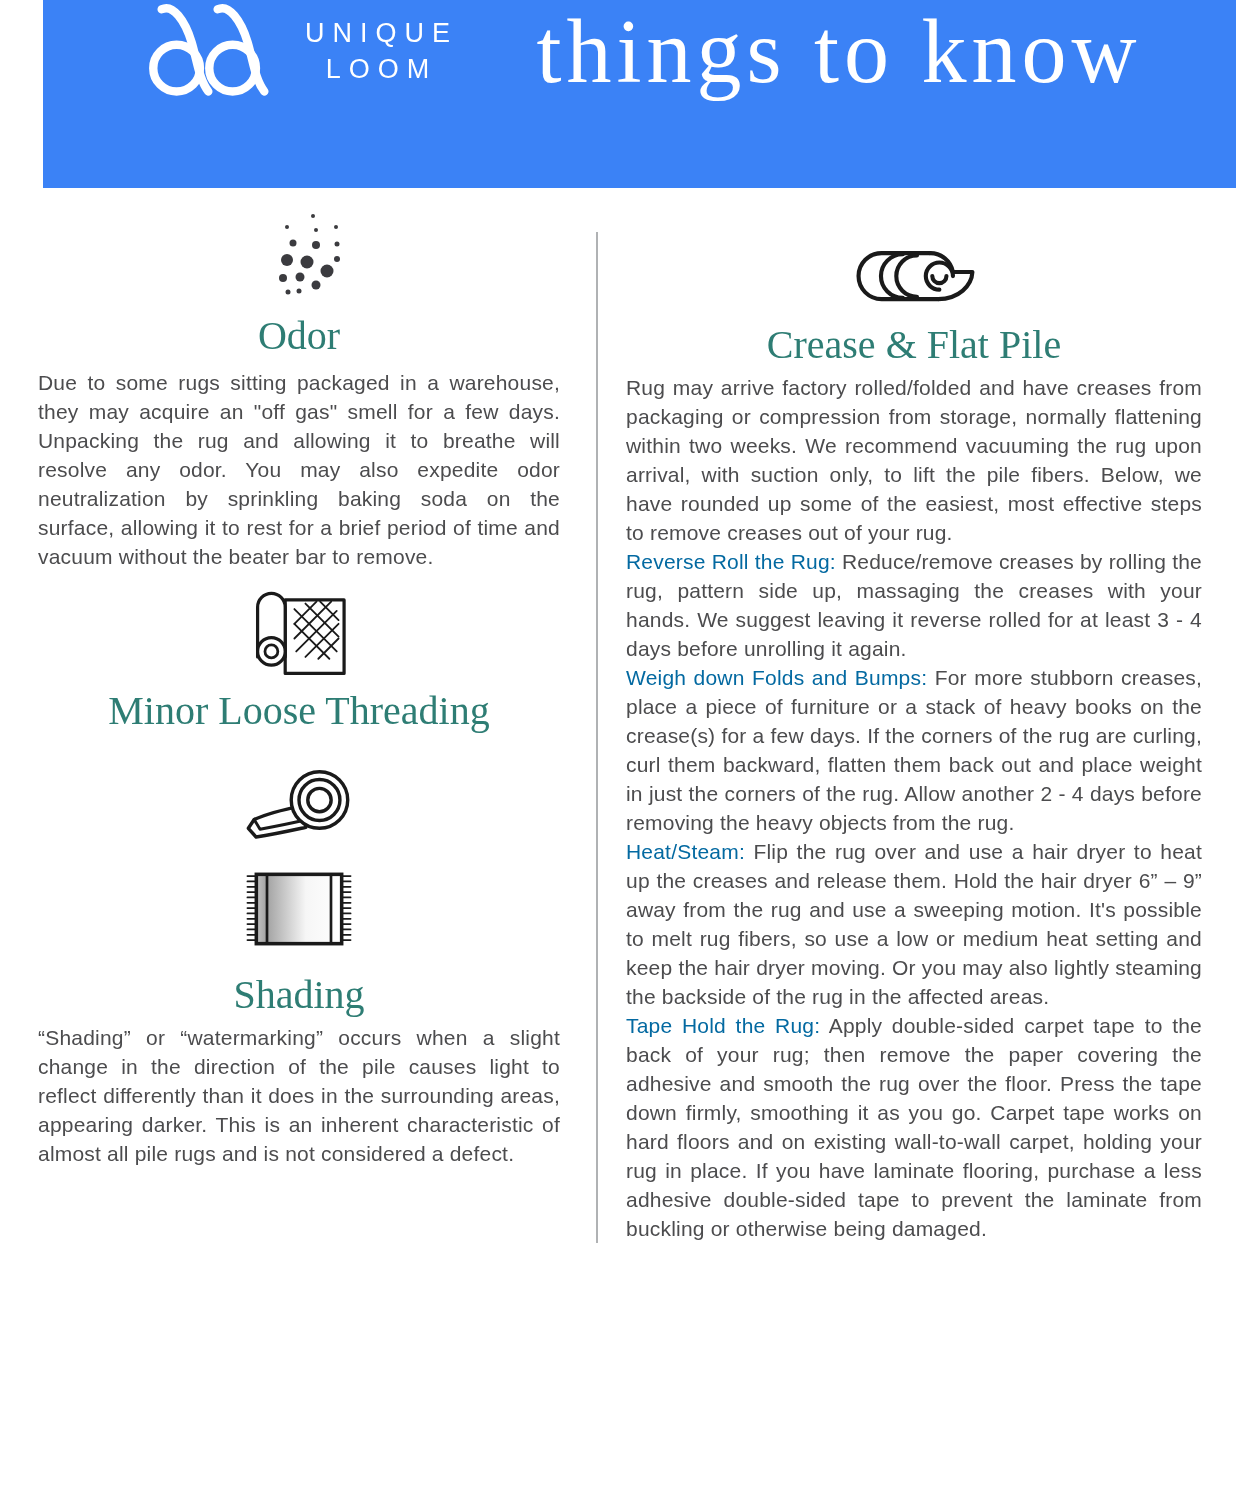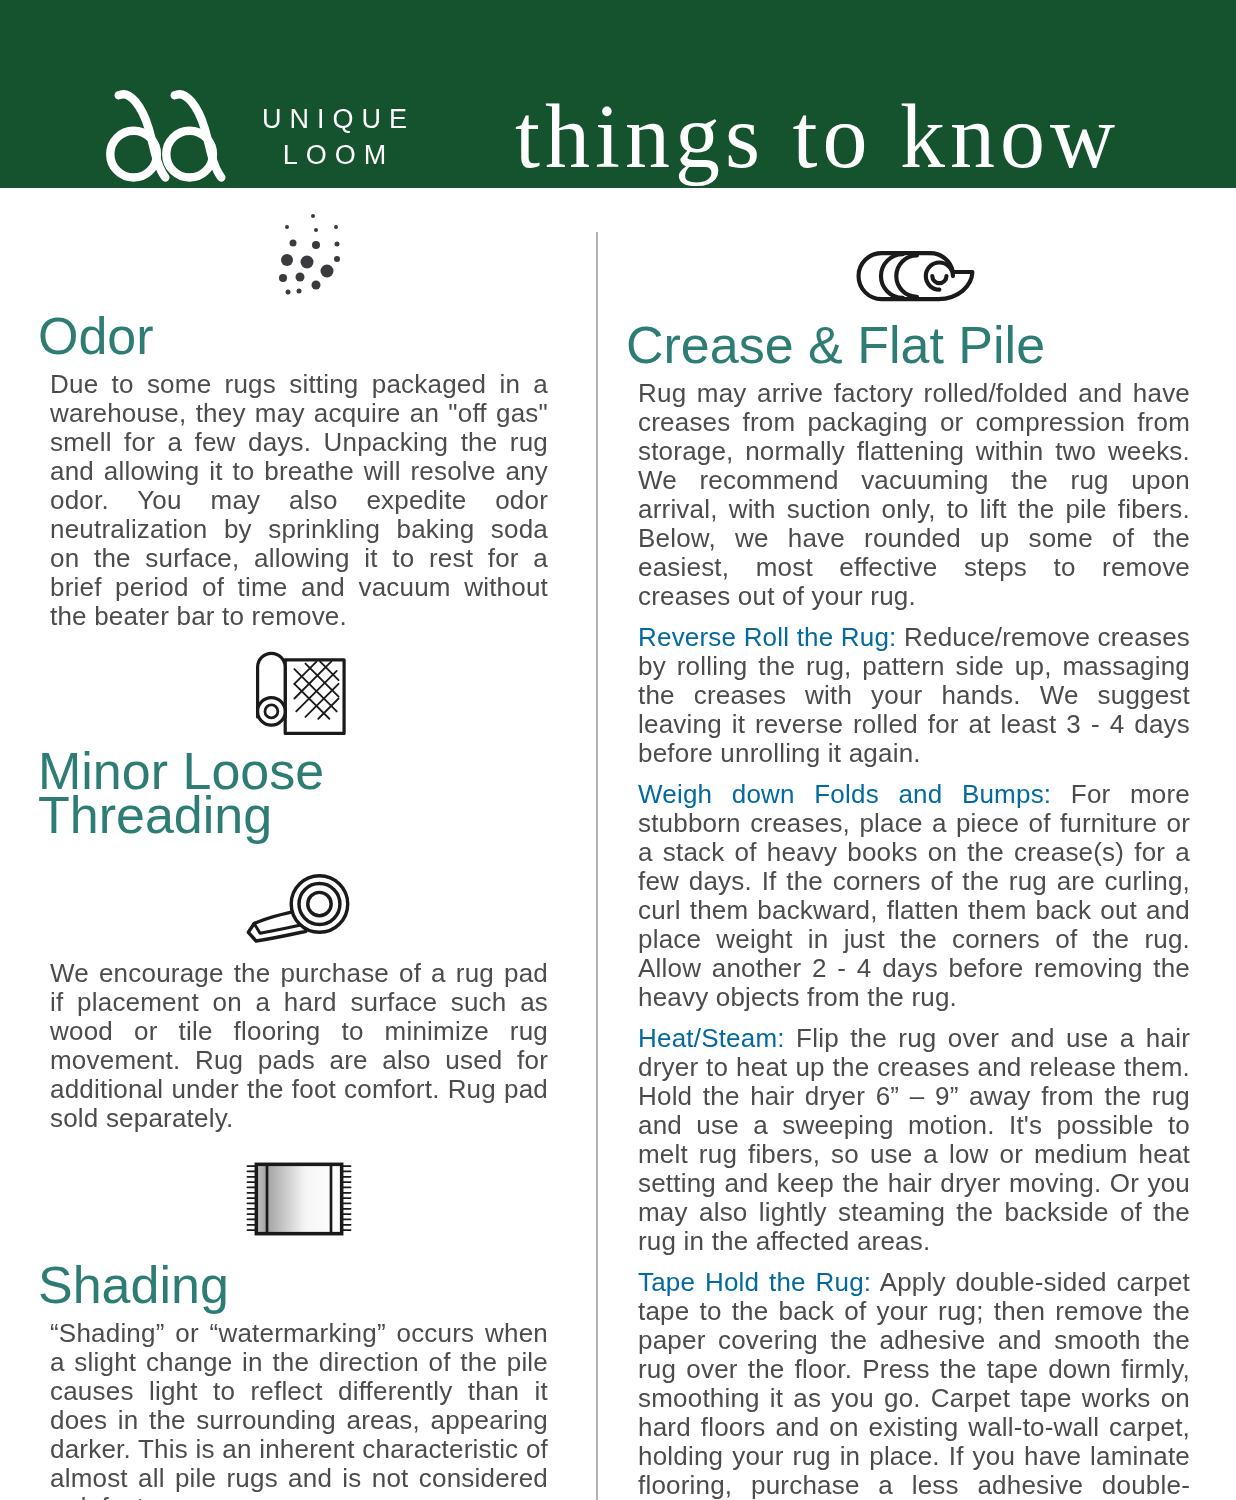--- a/index.html
+++ b/index.html
@@ -2,45 +2,45 @@
 <html><head>
 <meta charset="utf-8">
 <style>
   html,body{margin:0;padding:0;background:#ffffff;}
   .page{
     width:1236px;height:1500px;overflow:hidden;position:relative;
     background:#ffffff;font-family:"Liberation Sans",sans-serif;
   }
   
   .hdr{
-    height:188px;background:#14532d;display:flex;align-items:flex-end;
+    height:188px;background:#3b82f6;display:flex;align-items:flex-start;margin-left:43px;
   }
   .logo-group{display:flex;align-items:center;margin-left:100px;}
   .brand{
     margin-left:22px;color:#ffffff;text-align:center;
     font-size:27px;line-height:36px;letter-spacing:8px;font-weight:400;
   }
   .hdr-title{
     flex:1;text-align:center;color:#ffffff;
     font-family:"Liberation Serif",serif;font-weight:400;
     font-size:90px;letter-spacing:5px;padding-right:16px;white-space:nowrap;
   }
   
   .content{display:flex;padding:16px 0 0 38px;}
   .col-left{width:522px;}
   .divider{width:2px;background:#b0b2b4;margin-left:36px;margin-top:28px;}
   .col-right{width:576px;margin-left:28px;}
   .icon-row{display:flex;justify-content:center;}
   h2.sec-h{
-    font-family:Liberation Sans, sans-serif;font-weight:400;color:#2e7d74;
-    font-size:52px;line-height:44px;text-align:left;margin:6px 0 10px 0;
+    font-family:Liberation Serif, serif;font-weight:400;color:#2e7d74;
+    font-size:40px;line-height:44px;text-align:center;margin:6px 0 10px 0;
   }
   p.body{
-    font-size:26px;line-height:29px;color:#4c4c4e;text-align:justify;
-    margin:12px;letter-spacing:0.2px;
+    font-size:21px;line-height:29px;color:#4c4c4e;text-align:justify;
+    margin:0;letter-spacing:0.2px;
   }
   .sec-threading{margin-top:16px;}
   .sec-rugpad{margin-top:30px;}
   .sec-shading{margin-top:26px;}
   .sec-rugpad h2.sec-h{margin-top:14px;}
   .sec-shading h2.sec-h{margin-top:20px;margin-bottom:6px;}
   .col-right .icon-row{margin-top:42px;}
   .col-right h2.sec-h{margin:14px 0 6px 0;}
   .tip{margin-top:34px;}
   .tip-label{font-weight:400;color:#0369a1;}
@@ -133,21 +133,20 @@
           <span>
             <svg width="116" height="76" viewBox="0 0 118 78">
               <path class="stroke wfill" d="M 62 44 C 42 48 24 53 13 58 L 7 67 L 15 76 C 34 73 52 69 66 66 Z" stroke-width="3.5"></path>
               <path class="stroke" d="M 13 58 L 19 68 C 35 65 50 62 63 59" stroke-width="3"></path>
               <circle class="stroke wfill" cx="80" cy="38" r="29" stroke-width="3.5"></circle>
               <circle class="stroke" cx="80" cy="38" r="21" stroke-width="3.5"></circle>
               <circle class="stroke" cx="80" cy="38" r="12" stroke-width="3.5"></circle>
             </svg>
           </span>
         </div>
-        <p class="body">We encourage the purchase of a rug pad if placement on a hard surface such as wood or tile flooring to minimize rug movement. Rug pads are also used for additional under the foot comfort. Rug pad sold separately.</p>
       </section>
 
       <section class="sec-shading">
         <div class="icon-row">
           <span>
             <svg width="120" height="80" viewBox="0 0 120 90">
               <defs>
                 <linearGradient id="shadeGrad" x1="0" y1="0" x2="1" y2="0">
                   <stop offset="0" stop-color="#c4c4c4"></stop>
                   <stop offset="0.12" stop-color="#a2a2a2"></stop>

